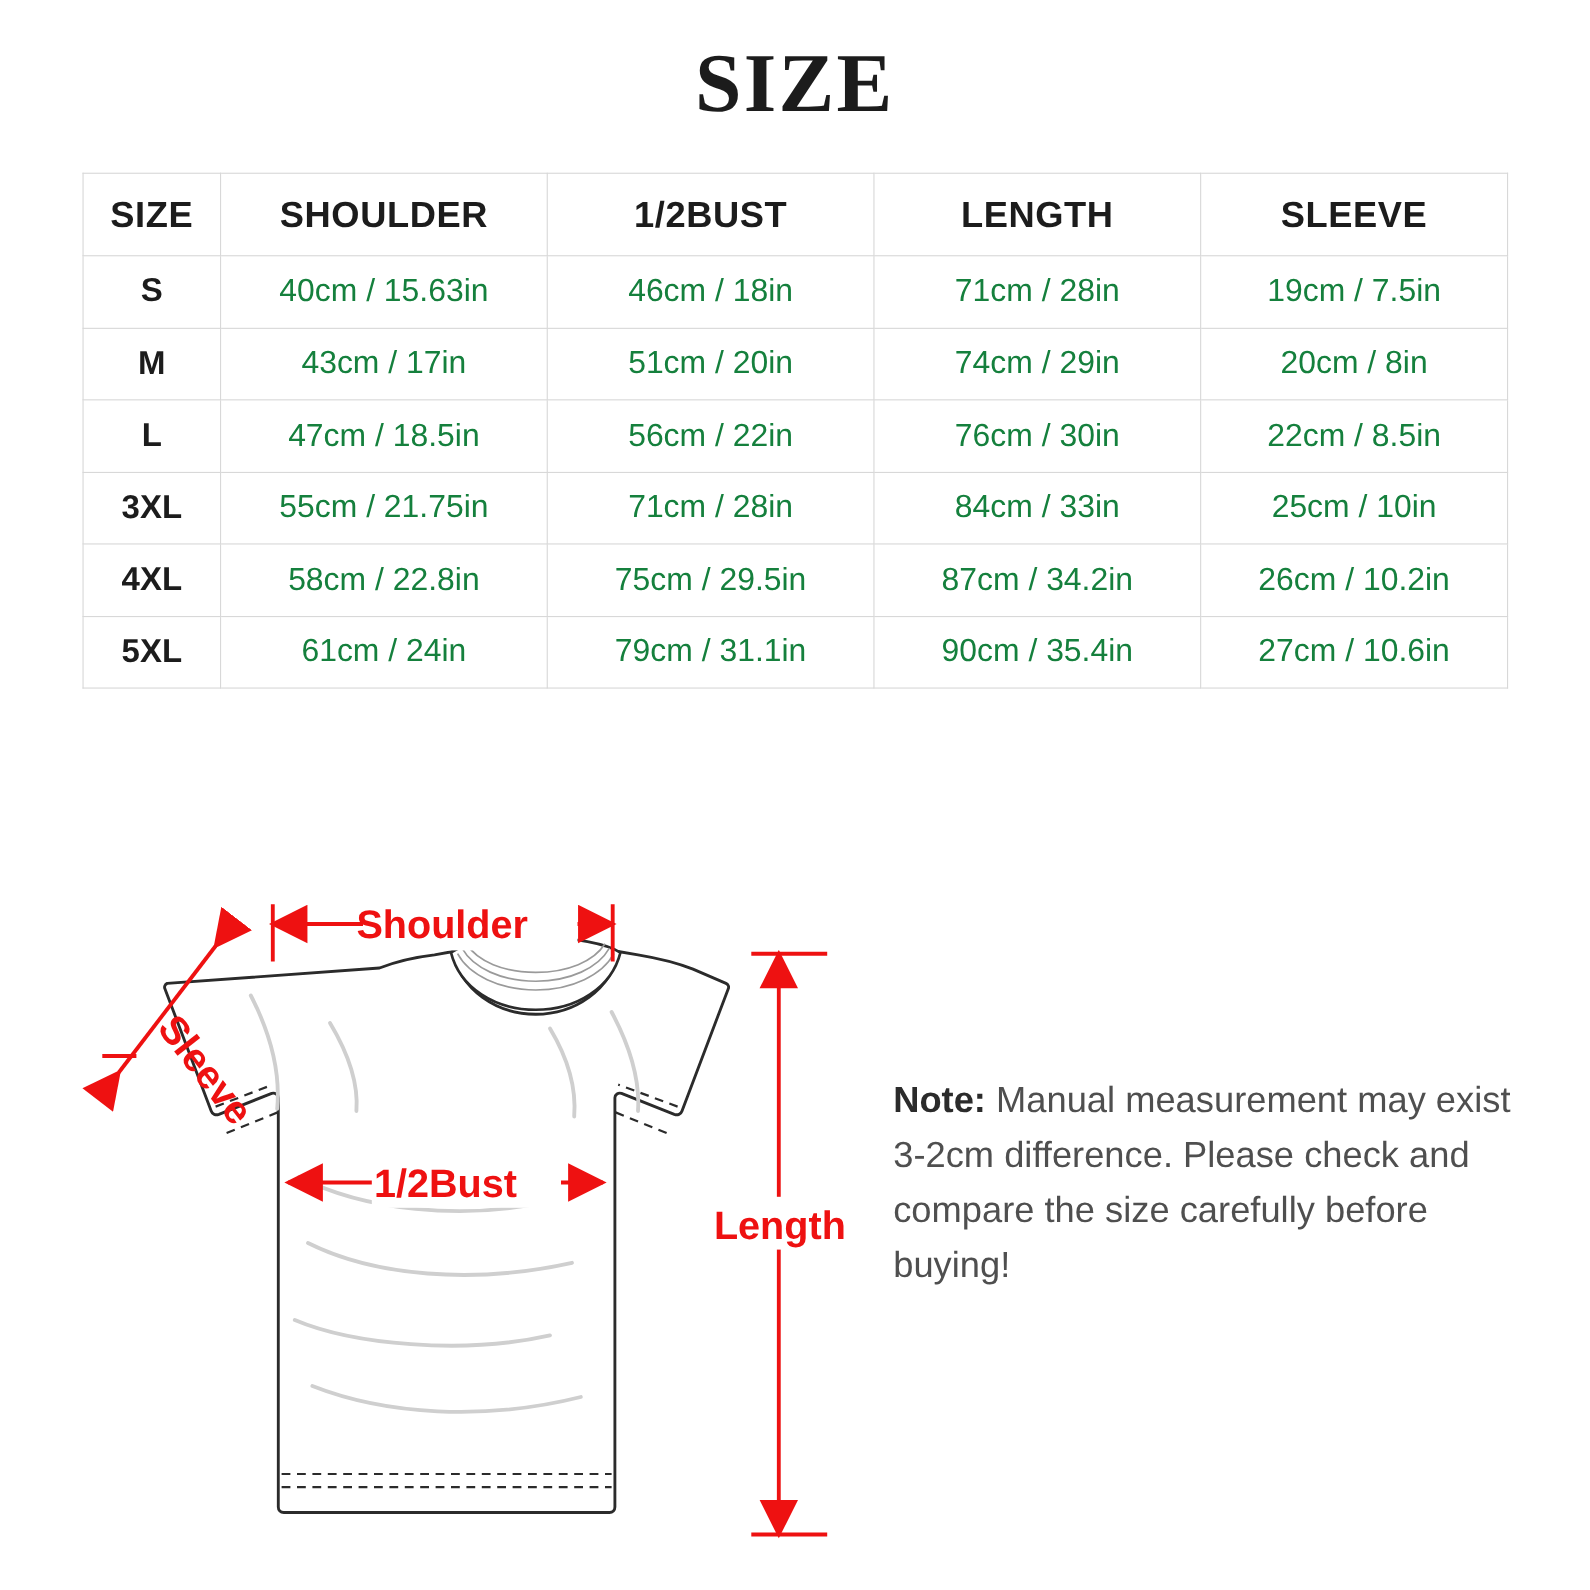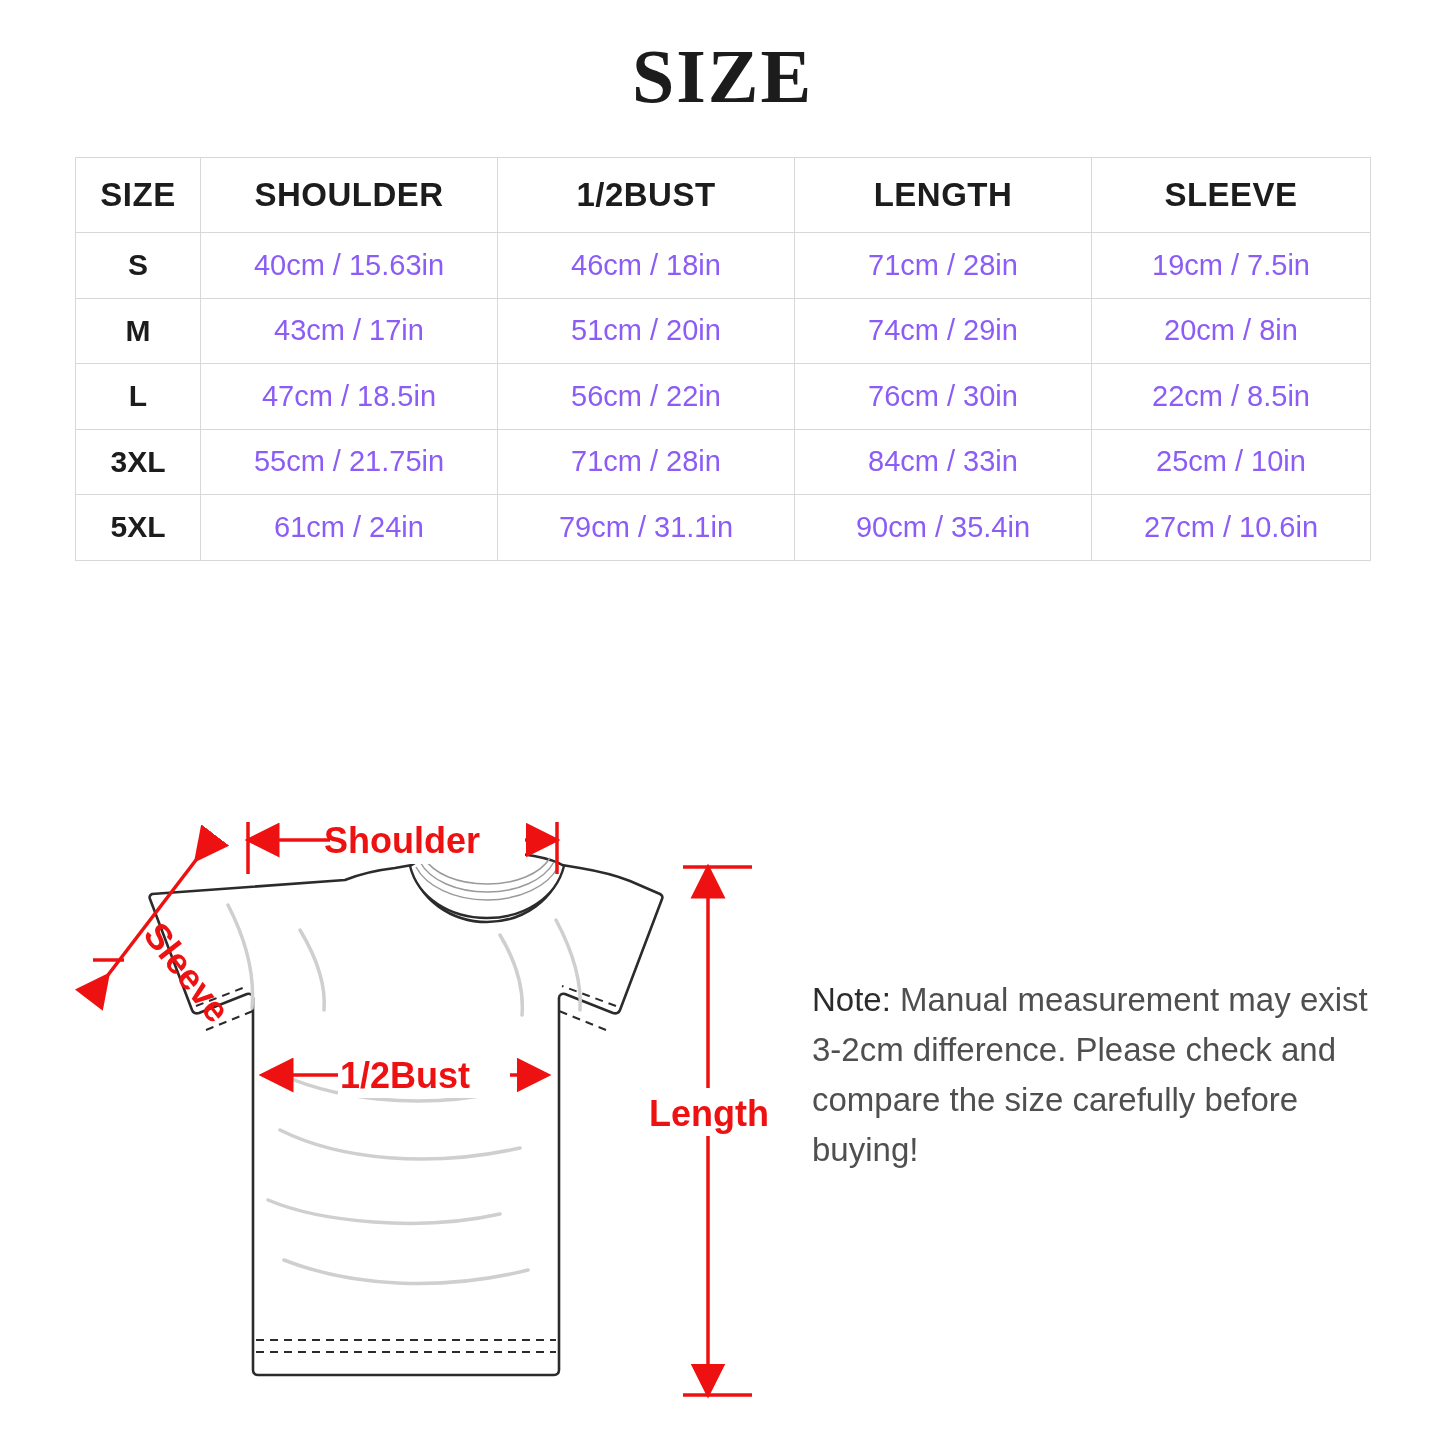--- a/index.html
+++ b/index.html
@@ -50,21 +50,21 @@
   table.size-table thead th {
     height: 74px;
     font-size: 33px;
     font-weight: bold;
     color: #1c1c1c;
     letter-spacing: 0.5px;
   }
   table.size-table tbody td {
     height: 64.5px;
     font-size: 29px;
-    color: #8b5cf6;
+    color: #15803d;
   }
   table.size-table tbody td.size-col {
     font-weight: bold;
     color: #1c1c1c;
     font-size: 30px;
   }
   col.c-size   { width: 125px; }
   col.c-shoul  { width: 297px; }
   col.c-bust   { width: 297px; }
   col.c-length { width: 297px; }
@@ -88,21 +88,21 @@
   #note {
     position: absolute;
     left: 812px;
     top: 975px;
     width: 570px;
     font-size: 33px;
     line-height: 1.52;
     color: #4f4f4f;
   }
   #note .note-label {
-    font-weight: normal;
+    font-weight: bold;
     color: #2b2b2b;
   }
 </style>
 </head>
 <body>
 
 <h1 id="title">SIZE</h1>
 
 <div id="size-table-wrap">
   <table class="size-table">
@@ -143,20 +143,27 @@
         <td>56cm / 22in</td>
         <td>76cm / 30in</td>
         <td>22cm / 8.5in</td>
       </tr>
       <tr>
         <td class="size-col">3XL</td>
         <td>55cm / 21.75in</td>
         <td>71cm / 28in</td>
         <td>84cm / 33in</td>
         <td>25cm / 10in</td>
+      </tr>
+      <tr>
+        <td class="size-col">4XL</td>
+        <td>58cm / 22.8in</td>
+        <td>75cm / 29.5in</td>
+        <td>87cm / 34.2in</td>
+        <td>26cm / 10.2in</td>
       </tr>
       <tr>
         <td class="size-col">5XL</td>
         <td>61cm / 24in</td>
         <td>79cm / 31.1in</td>
         <td>90cm / 35.4in</td>
         <td>27cm / 10.6in</td>
       </tr>
     </tbody>
   </table>

